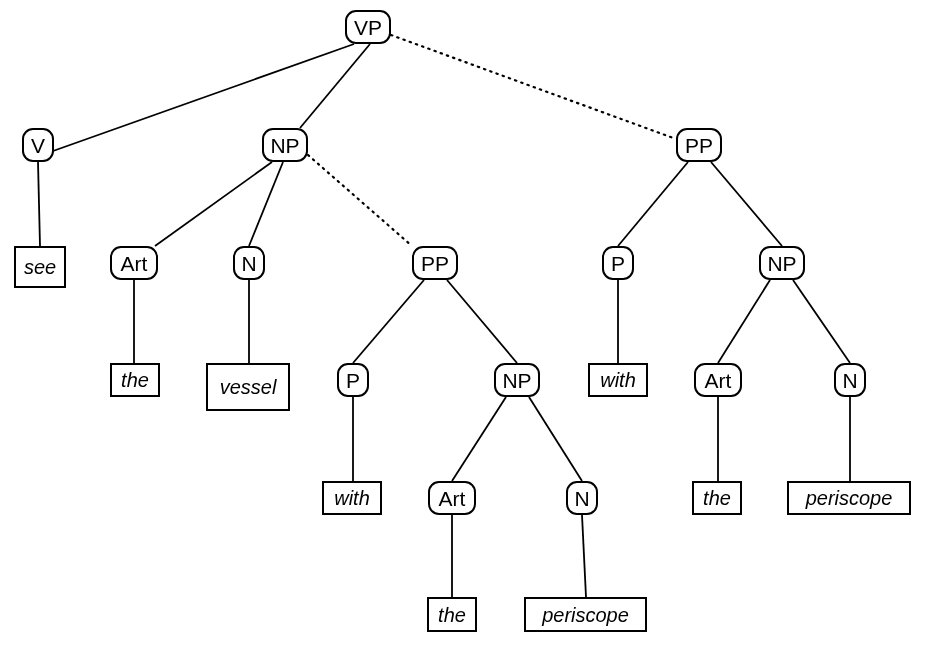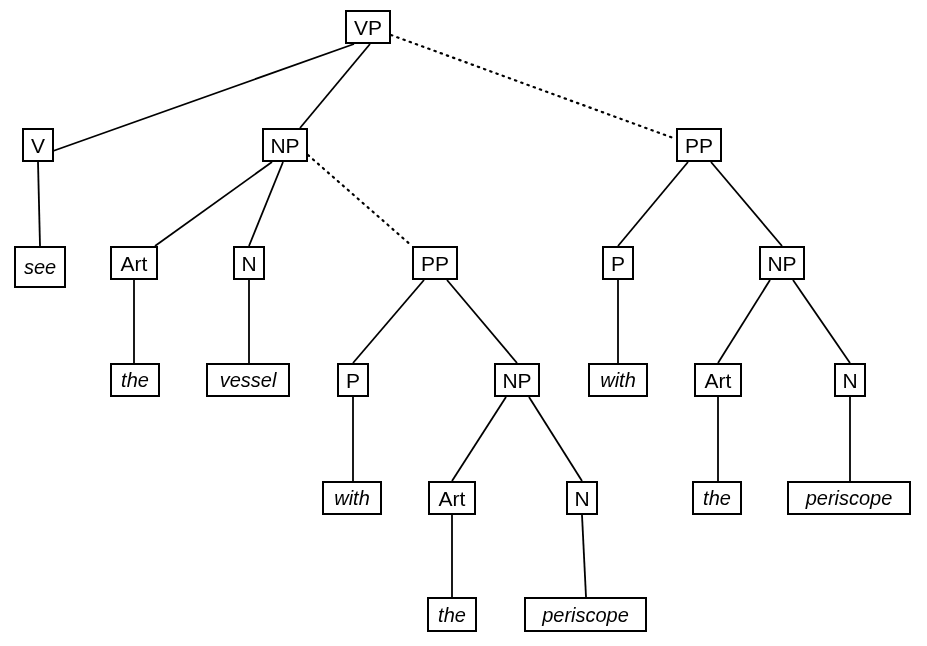--- a/index.html
+++ b/index.html
@@ -31,20 +31,21 @@
     display: flex;
     align-items: center;
     justify-content: center;
     line-height: 1;
     color: #000000;
     white-space: nowrap;
   }
   .node.cat {
     font-size: 21px;
     font-style: normal;
+    border-radius: 11px;
   }
   .node.leaf {
     font-size: 20px;
     font-style: italic;
   }
 </style>
 </head>
 <body>
 
 <div id="tree-canvas" style="width: 927px; height: 646px; background: rgb(255, 255, 255);">
@@ -77,21 +78,21 @@
     <div class="node cat" style="left: 22px; top: 128px; width: 32px; height: 34px; border-color: rgb(0, 0, 0); color: rgb(0, 0, 0);">V</div>
     <div class="node cat" style="left: 262px; top: 128px; width: 46px; height: 34px; border-color: rgb(0, 0, 0); color: rgb(0, 0, 0);">NP</div>
     <div class="node cat" style="left: 676px; top: 128px; width: 46px; height: 34px; border-color: rgb(0, 0, 0); color: rgb(0, 0, 0);">PP</div>
     <div class="node leaf" style="left: 14px; top: 246px; width: 52px; height: 42px; border-color: rgb(0, 0, 0); color: rgb(0, 0, 0);">see</div>
     <div class="node cat" style="left: 110px; top: 246px; width: 48px; height: 34px; border-color: rgb(0, 0, 0); color: rgb(0, 0, 0);">Art</div>
     <div class="node cat" style="left: 233px; top: 246px; width: 32px; height: 34px; border-color: rgb(0, 0, 0); color: rgb(0, 0, 0);">N</div>
     <div class="node cat" style="left: 412px; top: 246px; width: 46px; height: 34px; border-color: rgb(0, 0, 0); color: rgb(0, 0, 0);">PP</div>
     <div class="node cat" style="left: 602px; top: 246px; width: 32px; height: 34px; border-color: rgb(0, 0, 0); color: rgb(0, 0, 0);">P</div>
     <div class="node cat" style="left: 759px; top: 246px; width: 46px; height: 34px; border-color: rgb(0, 0, 0); color: rgb(0, 0, 0);">NP</div>
     <div class="node leaf" style="left: 110px; top: 363px; width: 50px; height: 34px; border-color: rgb(0, 0, 0); color: rgb(0, 0, 0);">the</div>
-    <div class="node leaf" style="left: 206px; top: 363px; width: 84px; height: 34px; border-color: rgb(0, 0, 0); color: rgb(0, 0, 0);">vessel</div>
+    <div class="node leaf" style="left: 206px; top: 363px; width: 84px; height: 48px; border-color: rgb(0, 0, 0); color: rgb(0, 0, 0);">vessel</div>
     <div class="node cat" style="left: 337px; top: 363px; width: 32px; height: 34px; border-color: rgb(0, 0, 0); color: rgb(0, 0, 0);">P</div>
     <div class="node cat" style="left: 494px; top: 363px; width: 46px; height: 34px; border-color: rgb(0, 0, 0); color: rgb(0, 0, 0);">NP</div>
     <div class="node leaf" style="left: 588px; top: 363px; width: 60px; height: 34px; border-color: rgb(0, 0, 0); color: rgb(0, 0, 0);">with</div>
     <div class="node cat" style="left: 694px; top: 363px; width: 48px; height: 34px; border-color: rgb(0, 0, 0); color: rgb(0, 0, 0);">Art</div>
     <div class="node cat" style="left: 834px; top: 363px; width: 32px; height: 34px; border-color: rgb(0, 0, 0); color: rgb(0, 0, 0);">N</div>
     <div class="node leaf" style="left: 322px; top: 481px; width: 60px; height: 34px; border-color: rgb(0, 0, 0); color: rgb(0, 0, 0);">with</div>
     <div class="node cat" style="left: 428px; top: 481px; width: 48px; height: 34px; border-color: rgb(0, 0, 0); color: rgb(0, 0, 0);">Art</div>
     <div class="node cat" style="left: 566px; top: 481px; width: 32px; height: 34px; border-color: rgb(0, 0, 0); color: rgb(0, 0, 0);">N</div>
     <div class="node leaf" style="left: 692px; top: 481px; width: 50px; height: 34px; border-color: rgb(0, 0, 0); color: rgb(0, 0, 0);">the</div>
     <div class="node leaf" style="left: 787px; top: 481px; width: 124px; height: 34px; border-color: rgb(0, 0, 0); color: rgb(0, 0, 0);">periscope</div>

